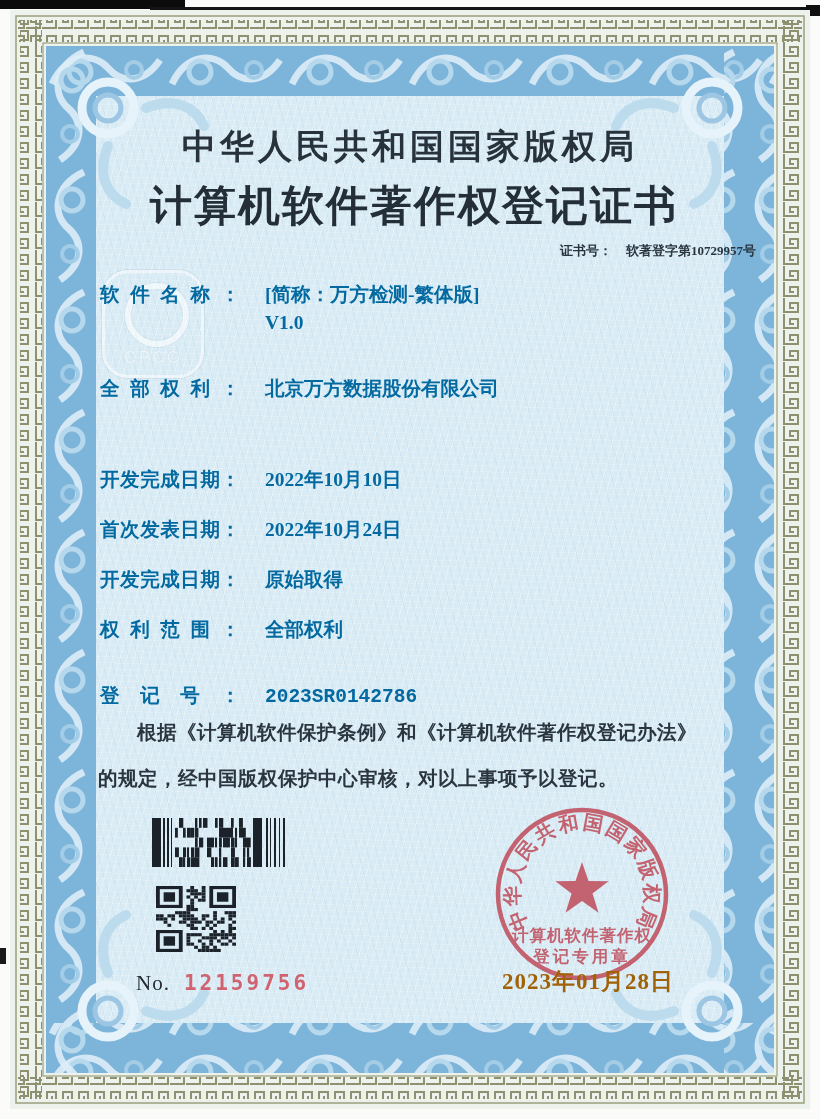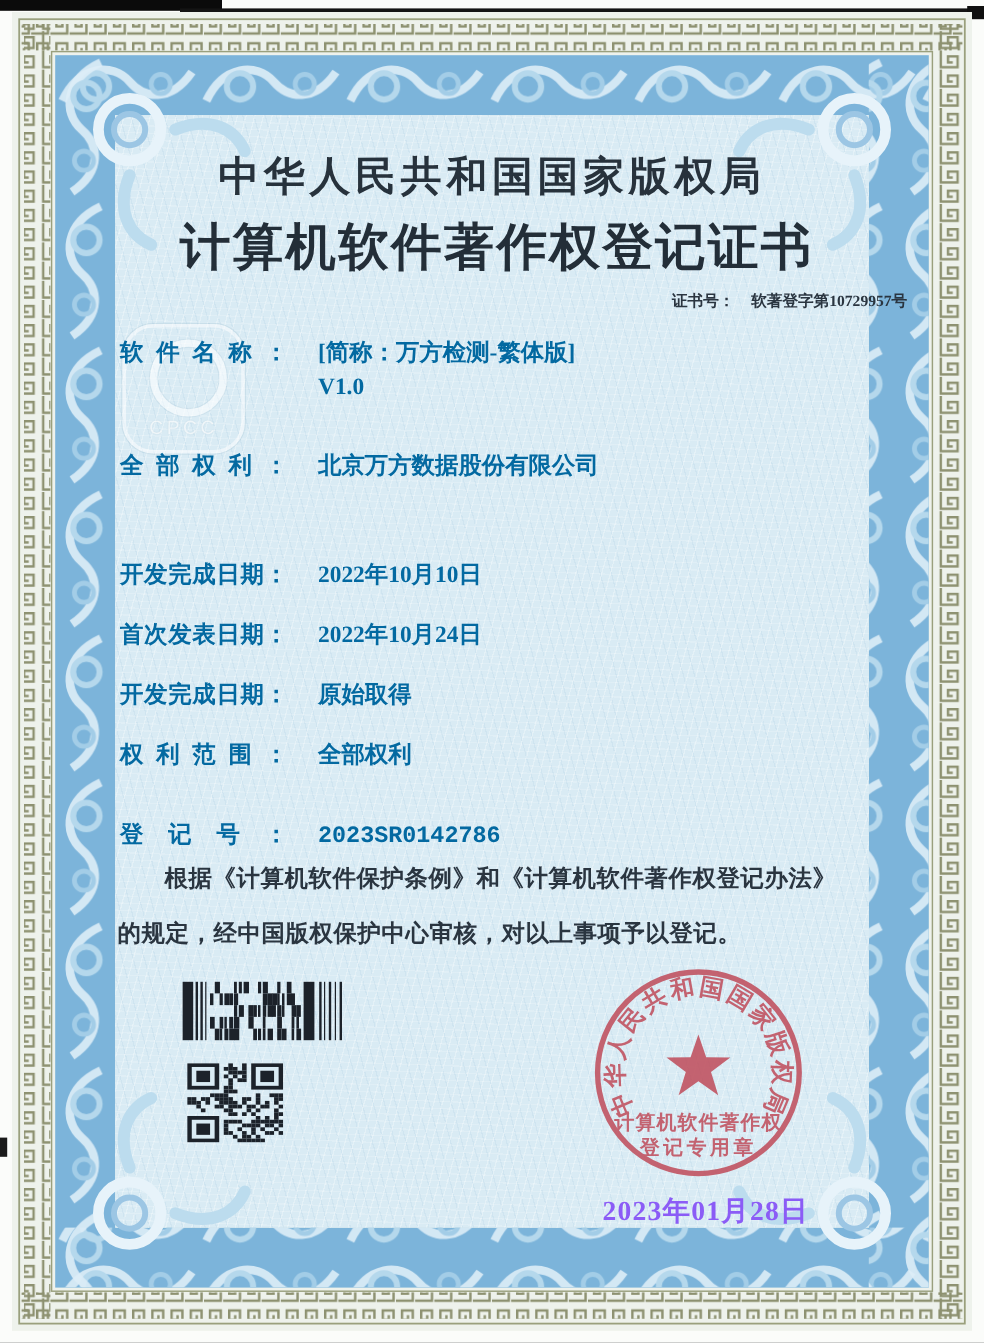--- a/index.html
+++ b/index.html
@@ -41,21 +41,21 @@
   .para{position:absolute;left:98px;top:710px;width:612px;font-size:19.5px;font-weight:600;color:#2a3540;
         line-height:46px;text-indent:2em;letter-spacing:.5px;}
   
   .barcode{position:absolute;left:152px;top:818px;}
   .qrcode{position:absolute;left:156px;top:886px;}
   
   .seal{position:absolute;left:487px;top:799px;opacity:.88;}
   .no-line{position:absolute;left:136px;top:971px;display:flex;align-items:baseline;gap:14px;}
   .no-label{font-size:21px;color:#262c33;letter-spacing:1px;}
   .no-value{font-family:"DejaVu Sans Mono",monospace;font-size:21px;font-weight:700;color:#d16370;letter-spacing:3px;}
-  .date{position:absolute;left:502px;top:966px;font-size:23px;font-weight:700;color:#8b5cf6;letter-spacing:1px;margin-top:28px;}
+  .date{position:absolute;left:502px;top:966px;font-size:23px;font-weight:700;color:#a16207;letter-spacing:1px;}
 </style>
 </head>
 <body>
 
 <div class="page">
 
   <div class="scan1"></div>
   <div class="scan2"></div>
   <div class="scan3"></div>
   <div class="scan4"></div>
@@ -391,15 +391,19 @@
       <polygon points="95,63 101.5,82.1 121.6,82.3 105.5,94.4 111.5,113.7 95,102 78.5,113.7 84.5,94.4 68.4,82.3 88.5,82.1" fill="#c0505e"></polygon>
       <path id="sealArc" d="M 44.2 130.6 A 63 63 0 1 1 145.8 130.6" fill="none"></path>
       <text font-size="20" font-weight="700" letter-spacing="2.5" fill="#c0505e">
         <textPath href="#sealArc" startOffset="50%" text-anchor="middle">中华人民共和国国家版权局</textPath>
       </text>
       <text x="95" y="142" text-anchor="middle" font-size="16.5" font-weight="700" letter-spacing="1" fill="#c0505e">计算机软件著作权</text>
       <text x="95" y="163" text-anchor="middle" font-size="16.5" font-weight="700" letter-spacing="3" fill="#c0505e">登记专用章</text>
     </g>
   </svg>
 
+  <div class="no-line">
+    <span class="no-label">No.</span>
+    <span class="no-value">12159756</span>
+  </div>
   <div class="date">2023年01月28日</div>
 
 </div>
 
 </body></html>

